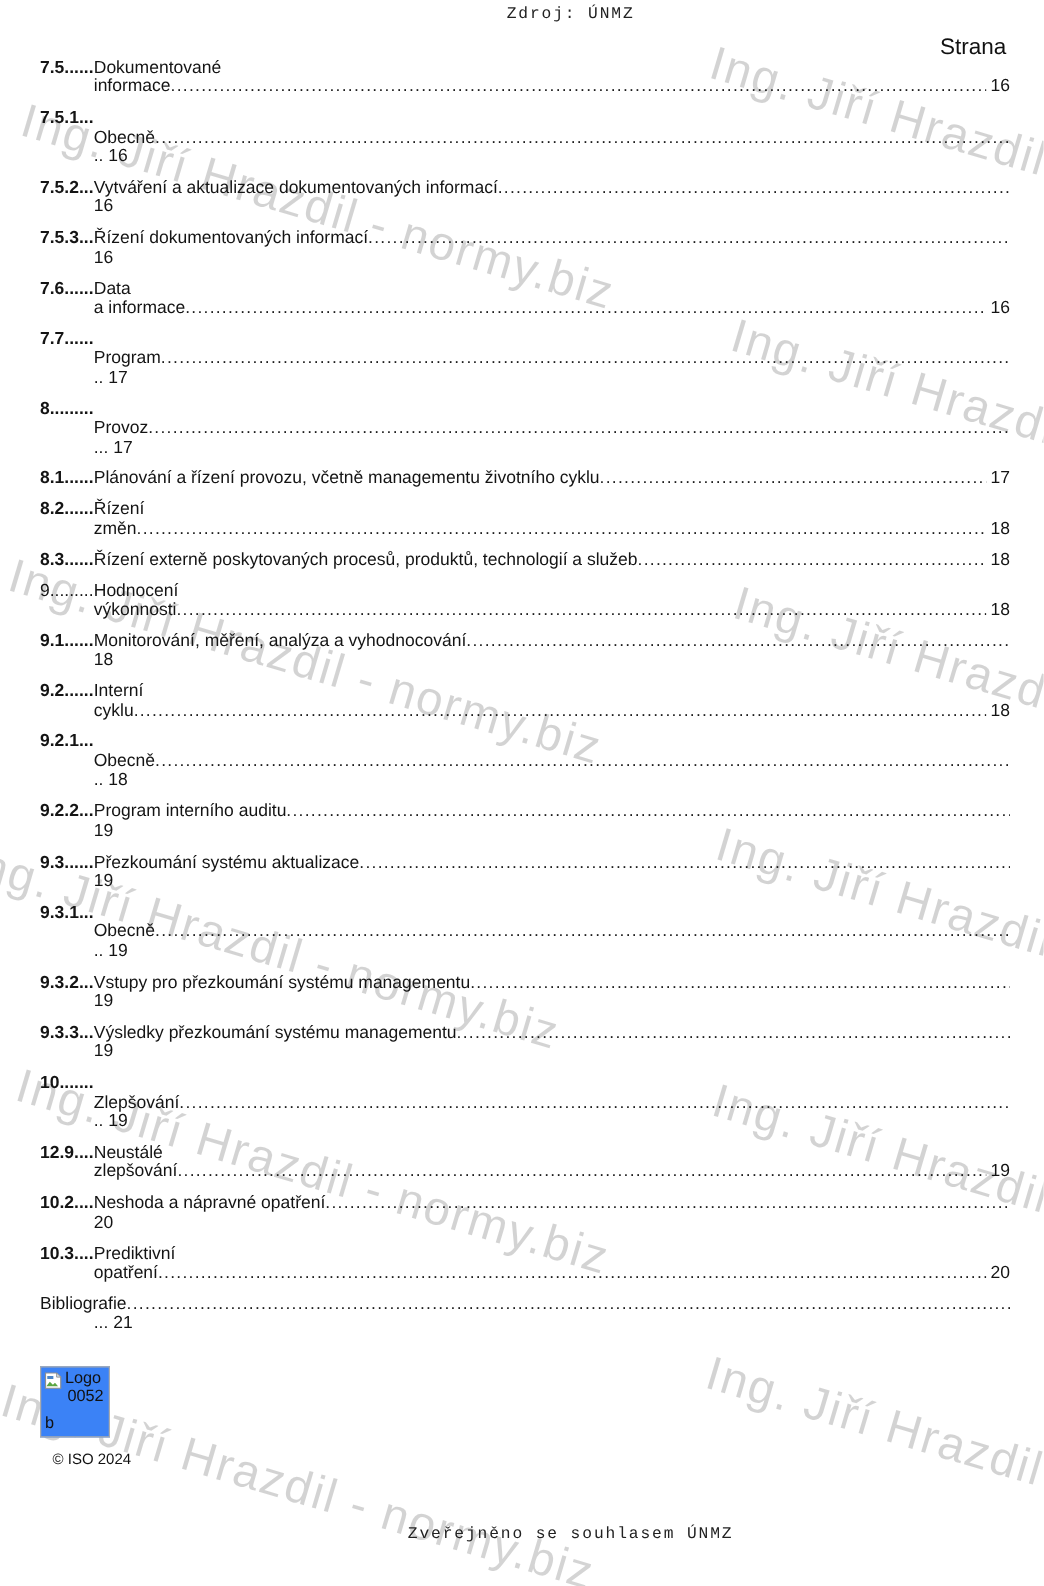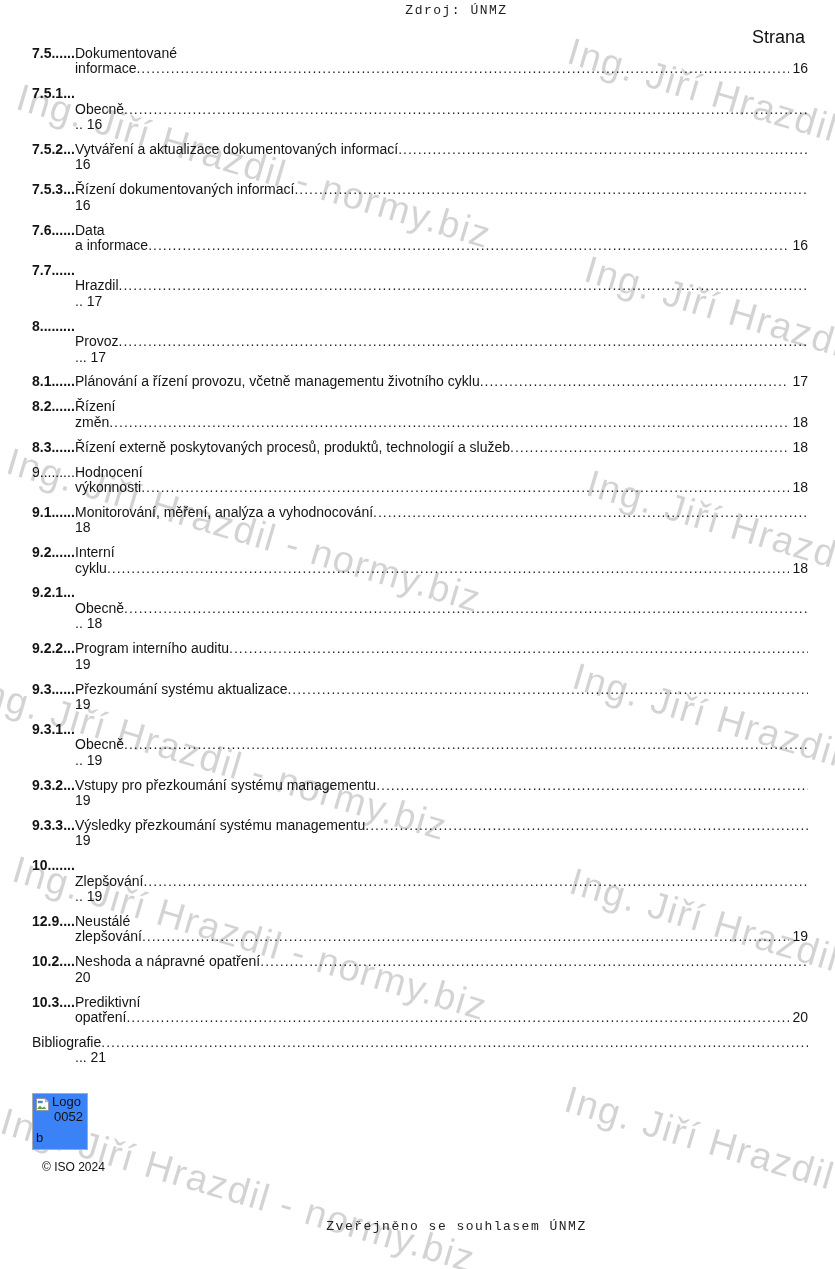--- a/index.html
+++ b/index.html
@@ -127,21 +127,21 @@
           <span class="ttl">a informace</span>
           <span class="lead">............................................................................................................................................................................................................................................................................................................</span>
           <span class="pg">16</span>
         </div>
       </div>
       <div class="entry">
         <div class="row">
           <span class="num">7.7......</span>
         </div>
         <div class="row cont">
-          <span class="ttl">Hrazdil</span>
+          <span class="ttl">Program</span>
           <span class="lead">............................................................................................................................................................................................................................................................................................................</span>
         </div>
         <div class="row cont">
           <span class="ttl">.. 17</span>
         </div>
       </div>
       <div class="entry">
         <div class="row">
           <span class="num">8.........</span>
         </div>

